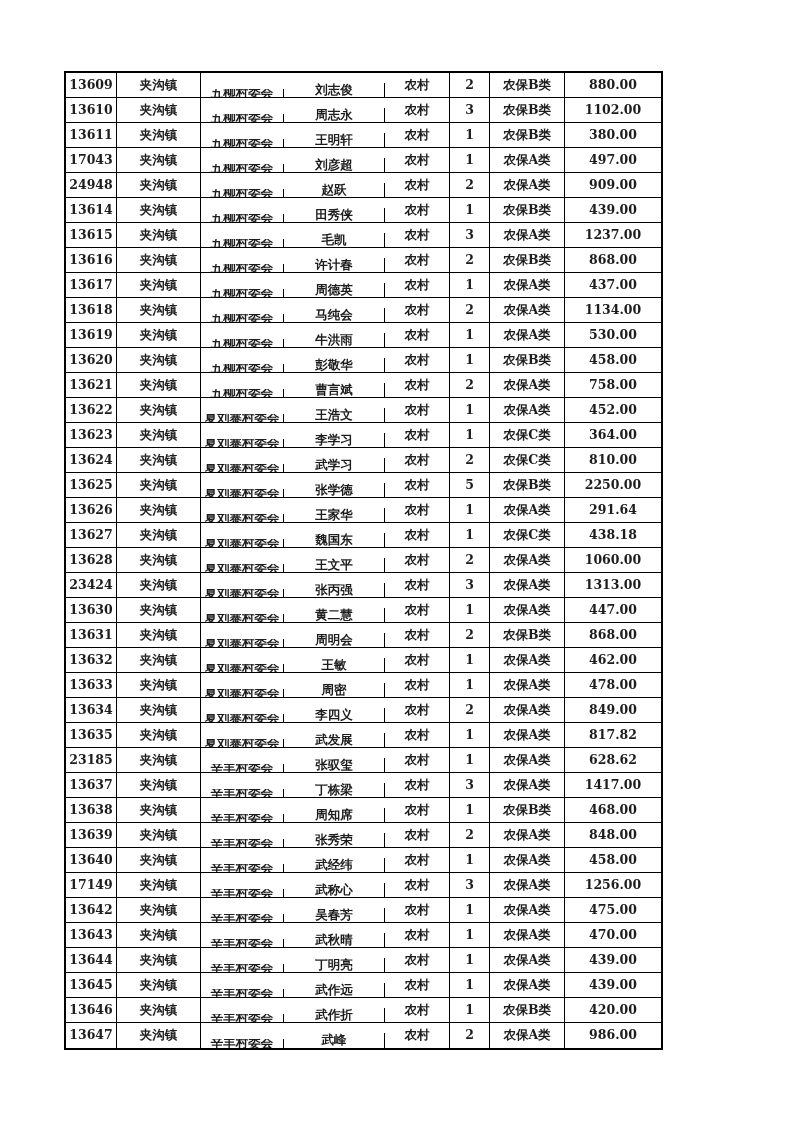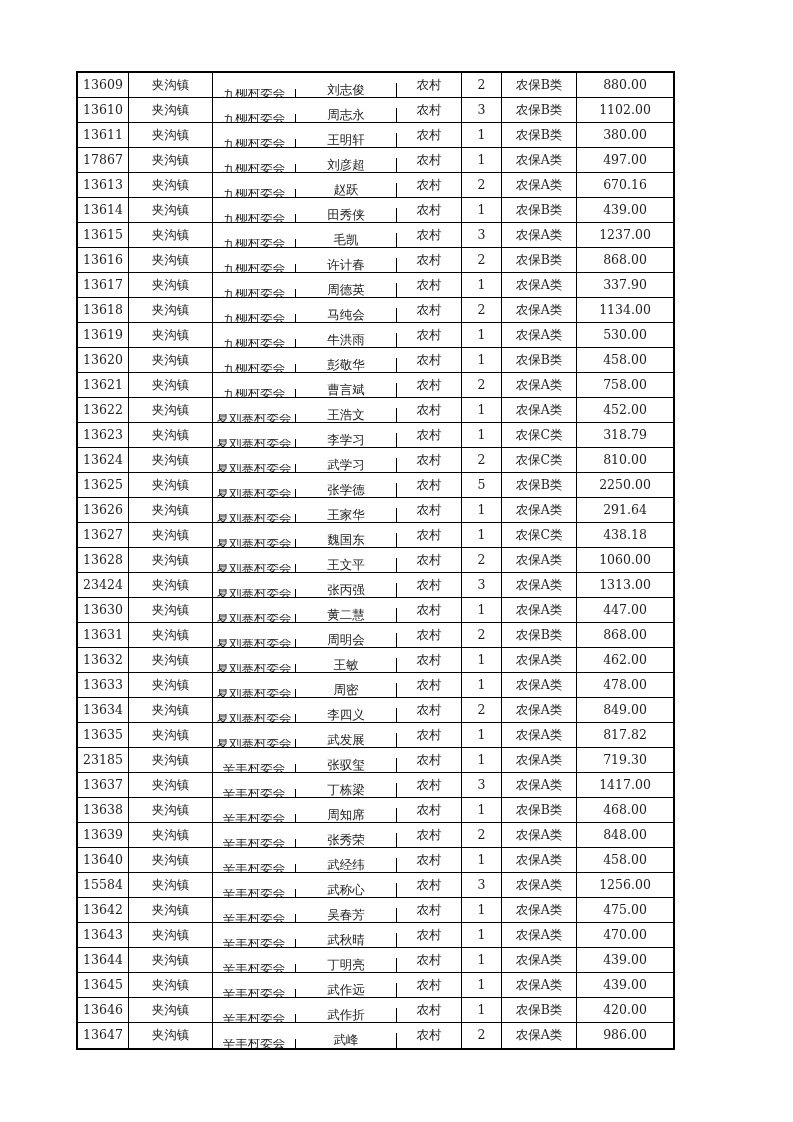--- a/index.html
+++ b/index.html
@@ -10,26 +10,27 @@
   .page {
     position: relative;
     width: 793px;
     height: 1122px;
     background: var(--page-bg, #ffffff);
     overflow: hidden;
     font-family: "DejaVu Serif", "Liberation Serif", serif;
   }
   .grid-table {
     position: absolute;
-    left: 76px;
+    left: 64px;
     top: 71px;
     width: 599px;
     box-sizing: border-box;
     border: 2px solid var(--border-color, #000000);
     background: #ffffff;
+    font-weight: bold;
   }
   .row {
     display: flex;
     height: 25px;
     box-sizing: border-box;
     border-bottom: 1px solid var(--border-color, #000000);
   }
   .row:last-child {
     border-bottom: none;
   }
@@ -87,38 +88,38 @@
           <div class="cell c0">13611</div>
           <div class="cell c1">夹沟镇</div>
           <div class="cell c2">五柳村委会</div>
           <div class="cell c3">王明轩</div>
           <div class="cell c4">农村</div>
           <div class="cell c5">1</div>
           <div class="cell c6">农保B类</div>
           <div class="cell c7">380.00</div>
         </div>
         <div class="row">
-          <div class="cell c0">17867</div>
+          <div class="cell c0">17043</div>
           <div class="cell c1">夹沟镇</div>
           <div class="cell c2">五柳村委会</div>
           <div class="cell c3">刘彦超</div>
           <div class="cell c4">农村</div>
           <div class="cell c5">1</div>
           <div class="cell c6">农保A类</div>
           <div class="cell c7">497.00</div>
         </div>
         <div class="row">
-          <div class="cell c0">13613</div>
+          <div class="cell c0">24948</div>
           <div class="cell c1">夹沟镇</div>
           <div class="cell c2">五柳村委会</div>
           <div class="cell c3">赵跃</div>
           <div class="cell c4">农村</div>
           <div class="cell c5">2</div>
           <div class="cell c6">农保A类</div>
-          <div class="cell c7">670.16</div>
+          <div class="cell c7">909.00</div>
         </div>
         <div class="row">
           <div class="cell c0">13614</div>
           <div class="cell c1">夹沟镇</div>
           <div class="cell c2">五柳村委会</div>
           <div class="cell c3">田秀侠</div>
           <div class="cell c4">农村</div>
           <div class="cell c5">1</div>
           <div class="cell c6">农保B类</div>
           <div class="cell c7">439.00</div>
@@ -144,21 +145,21 @@
           <div class="cell c7">868.00</div>
         </div>
         <div class="row">
           <div class="cell c0">13617</div>
           <div class="cell c1">夹沟镇</div>
           <div class="cell c2">五柳村委会</div>
           <div class="cell c3">周德英</div>
           <div class="cell c4">农村</div>
           <div class="cell c5">1</div>
           <div class="cell c6">农保A类</div>
-          <div class="cell c7">337.90</div>
+          <div class="cell c7">437.00</div>
         </div>
         <div class="row">
           <div class="cell c0">13618</div>
           <div class="cell c1">夹沟镇</div>
           <div class="cell c2">五柳村委会</div>
           <div class="cell c3">马纯会</div>
           <div class="cell c4">农村</div>
           <div class="cell c5">2</div>
           <div class="cell c6">农保A类</div>
           <div class="cell c7">1134.00</div>
@@ -204,21 +205,21 @@
           <div class="cell c7">452.00</div>
         </div>
         <div class="row">
           <div class="cell c0">13623</div>
           <div class="cell c1">夹沟镇</div>
           <div class="cell c2">夏刘寨村委会</div>
           <div class="cell c3">李学习</div>
           <div class="cell c4">农村</div>
           <div class="cell c5">1</div>
           <div class="cell c6">农保C类</div>
-          <div class="cell c7">318.79</div>
+          <div class="cell c7">364.00</div>
         </div>
         <div class="row">
           <div class="cell c0">13624</div>
           <div class="cell c1">夹沟镇</div>
           <div class="cell c2">夏刘寨村委会</div>
           <div class="cell c3">武学习</div>
           <div class="cell c4">农村</div>
           <div class="cell c5">2</div>
           <div class="cell c6">农保C类</div>
           <div class="cell c7">810.00</div>
@@ -334,21 +335,21 @@
           <div class="cell c7">817.82</div>
         </div>
         <div class="row">
           <div class="cell c0">23185</div>
           <div class="cell c1">夹沟镇</div>
           <div class="cell c2">辛丰村委会</div>
           <div class="cell c3">张驭玺</div>
           <div class="cell c4">农村</div>
           <div class="cell c5">1</div>
           <div class="cell c6">农保A类</div>
-          <div class="cell c7">719.30</div>
+          <div class="cell c7">628.62</div>
         </div>
         <div class="row">
           <div class="cell c0">13637</div>
           <div class="cell c1">夹沟镇</div>
           <div class="cell c2">辛丰村委会</div>
           <div class="cell c3">丁栋梁</div>
           <div class="cell c4">农村</div>
           <div class="cell c5">3</div>
           <div class="cell c6">农保A类</div>
           <div class="cell c7">1417.00</div>
@@ -377,21 +378,21 @@
           <div class="cell c0">13640</div>
           <div class="cell c1">夹沟镇</div>
           <div class="cell c2">辛丰村委会</div>
           <div class="cell c3">武经纬</div>
           <div class="cell c4">农村</div>
           <div class="cell c5">1</div>
           <div class="cell c6">农保A类</div>
           <div class="cell c7">458.00</div>
         </div>
         <div class="row">
-          <div class="cell c0">15584</div>
+          <div class="cell c0">17149</div>
           <div class="cell c1">夹沟镇</div>
           <div class="cell c2">辛丰村委会</div>
           <div class="cell c3">武称心</div>
           <div class="cell c4">农村</div>
           <div class="cell c5">3</div>
           <div class="cell c6">农保A类</div>
           <div class="cell c7">1256.00</div>
         </div>
         <div class="row">
           <div class="cell c0">13642</div>

